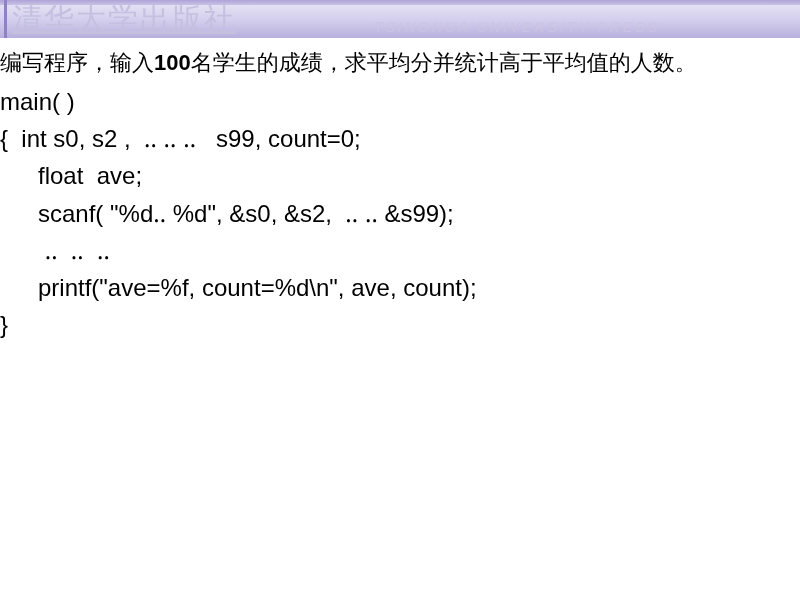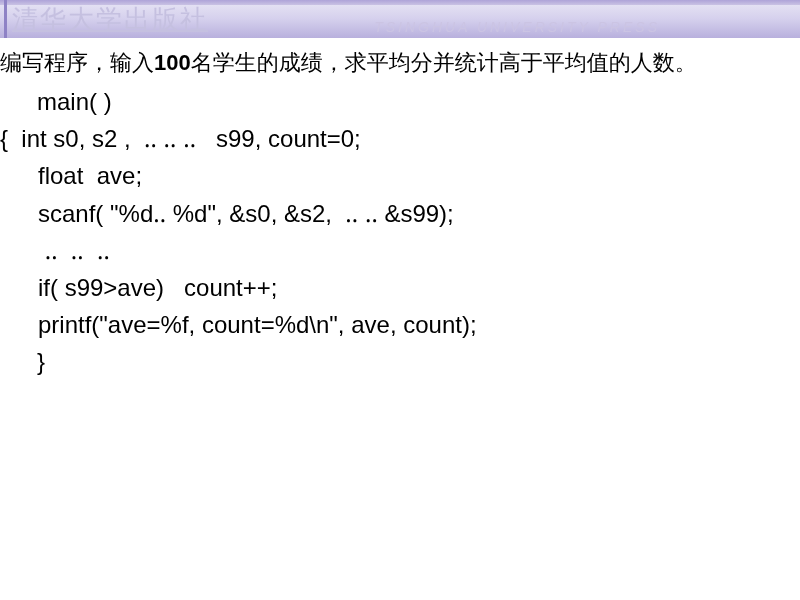--- a/index.html
+++ b/index.html
@@ -26,21 +26,21 @@
       position: absolute;
       left: 12px;
       top: 0;
       height: 100%;
       display: flex;
       align-items: center;
       padding-left: 0;
     }
     .publisher-label {
       font-family: "KaiTi", "STKaiti", serif;
-      font-size: 26px;
+      font-size: 30px;
       color: #c5c0e0;
       letter-spacing: 2px;
       font-weight: normal;
       text-decoration: underline;
     }
     .header-right {
       position: absolute;
       right: 140px;
       bottom: 2px;
     }
@@ -89,21 +89,20 @@
       margin-top: 4px;
     }
     .code-line {
       white-space: pre;
     }
     .indent1 {
       padding-left: 38px;
     }
     .indent0 {
       padding-left: 0;
-      margin-left: 37px;
     }
     .openbrace {
       padding-left: 0;
     }
   </style>
 </head>
 <body>
 
 <div class="header">
   <div class="gradient-strip"></div>
@@ -120,17 +119,16 @@
   <div class="problem-text">
     <span>编写程序，输入</span><span class="bold-num">100</span><span>名学生的成绩，求平均分并统计高于平均值的人数。</span>
   </div>
 
   <div class="code-block">
     <div class="code-line indent0">main( )</div>
     <div class="code-line openbrace">{  int s0, s2 ,  ‥ ‥ ‥   s99, count=0;</div>
     <div class="code-line indent1">float  ave;</div>
     <div class="code-line indent1">scanf( "%d‥ %d", &amp;s0, &amp;s2,  ‥ ‥ &amp;s99);</div>
     <div class="code-line indent1"> ‥  ‥  ‥</div>
-    <div class="code-line indent1">if( s99&gt;ave)   count++;</div>
     <div class="code-line indent1">printf("ave=%f, count=%d\n", ave, count);</div>
     <div class="code-line indent0">}</div>
   </div>
 </div>
 
 </body></html>

